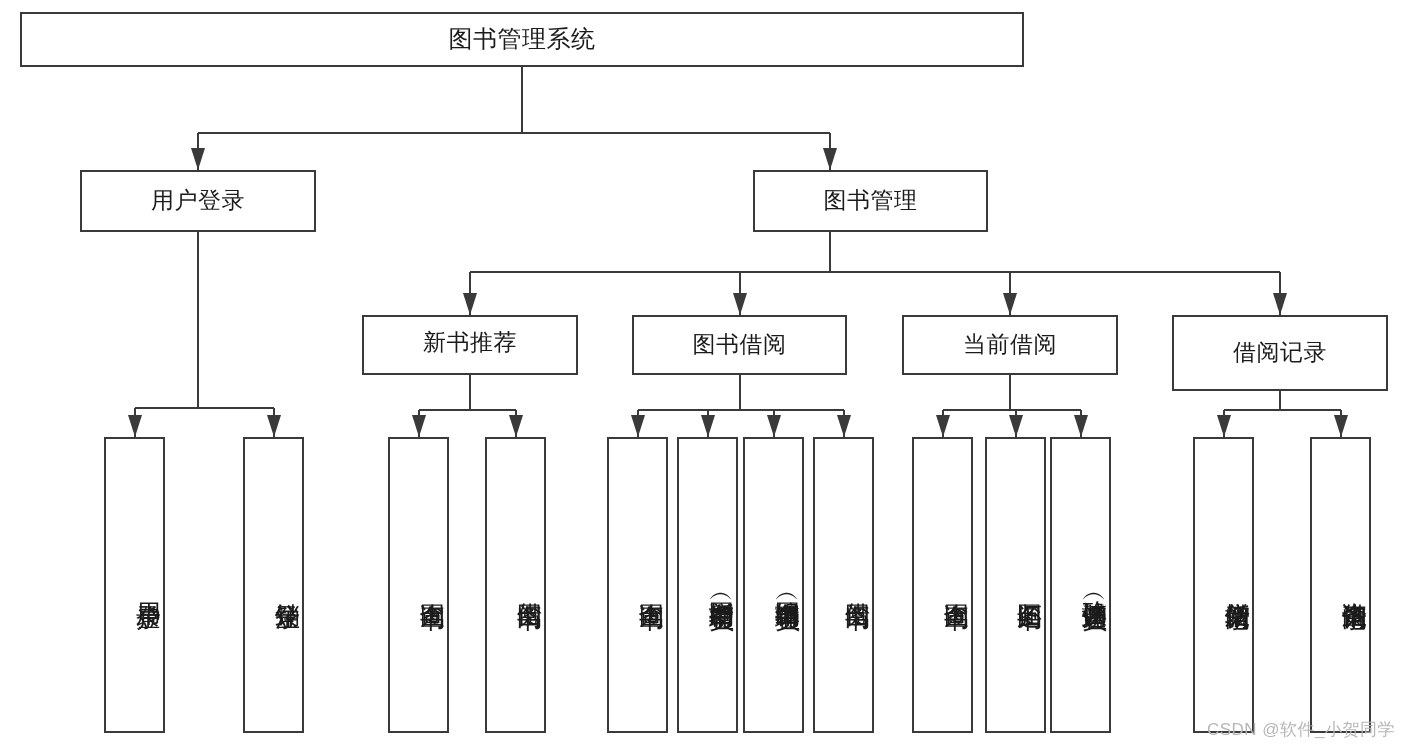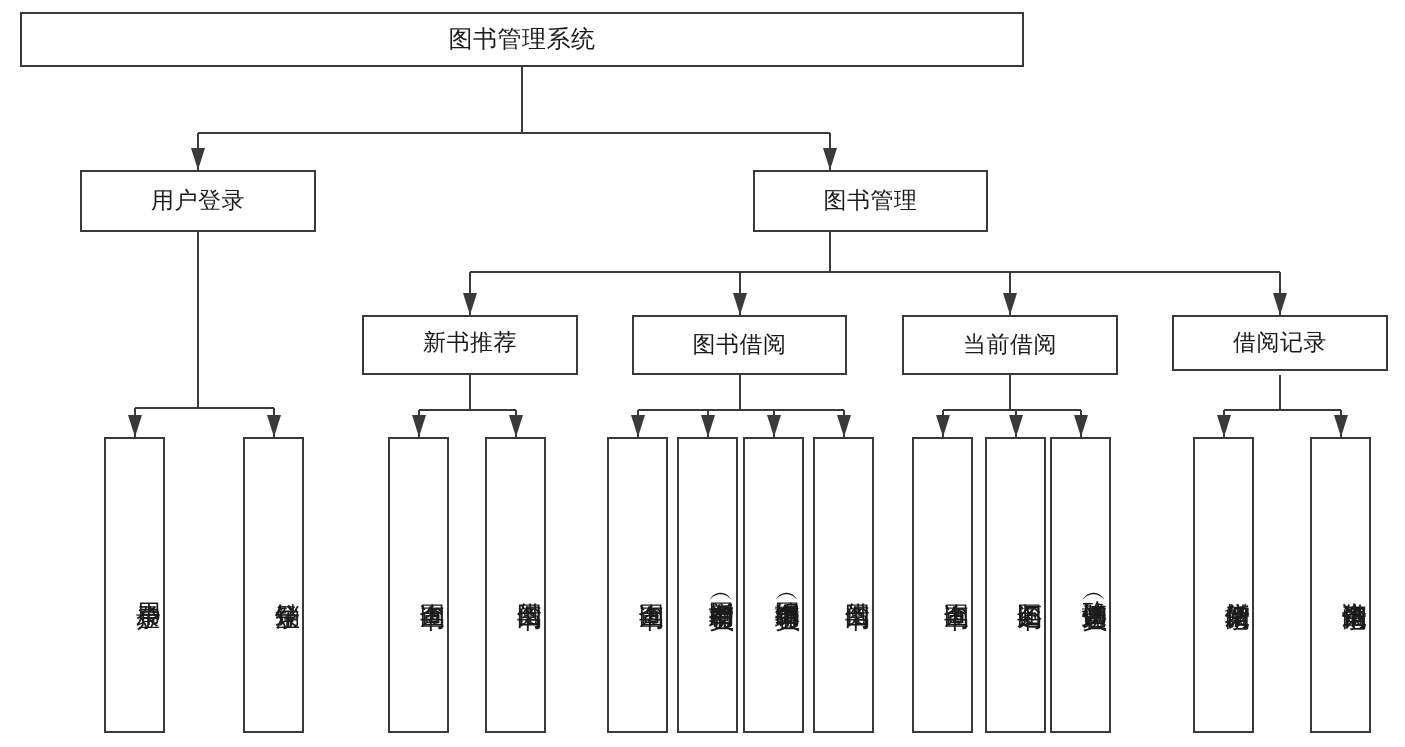--- a/index.html
+++ b/index.html
@@ -141,21 +141,21 @@
       </div>
       <div class="node h" style="left: 362px; top: 315px; width: 216px; height: 60px; font-family: Liberation Mono, monospace;">
         <span class="hlabel">新书推荐</span>
       </div>
       <div class="node h" style="left: 632px; top: 315px; width: 215px; height: 60px; font-family: Liberation Serif, serif;">
         <span class="hlabel">图书借阅</span>
       </div>
       <div class="node h" style="left: 902px; top: 315px; width: 216px; height: 60px;">
         <span class="hlabel">当前借阅</span>
       </div>
-      <div class="node h" style="left: 1172px; top: 315px; width: 216px; height: 56px;">
+      <div class="node h" style="left: 1172px; top: 315px; width: 216px; height: 76px;">
         <span class="hlabel">借阅记录</span>
       </div>
       <div class="node v" style="left: 104px; top: 437px; width: 61px; height: 296px;">
         <span class="vlabel">用户登录</span>
       </div>
       <div class="node v" style="left: 243px; top: 437px; width: 61px; height: 296px;">
         <span class="vlabel">注销登录</span>
       </div>
       <div class="node v" style="left: 388px; top: 437px; width: 61px; height: 296px;">
         <span class="vlabel">查询图书</span>
@@ -184,13 +184,14 @@
       <div class="node v" style="left: 1050px; top: 437px; width: 61px; height: 296px;">
         <span class="vlabel">确认归还（管理员）</span>
       </div>
       <div class="node v" style="left: 1193px; top: 437px; width: 61px; height: 296px;">
         <span class="vlabel">新增借阅记录</span>
       </div>
       <div class="node v" style="left: 1310px; top: 437px; width: 61px; height: 296px;">
         <span class="vlabel">查询借阅记录</span>
       </div>
     </div>
+  <div class="watermark">CSDN @软件_小贺同学</div>
 </div>
 
 </body></html>

